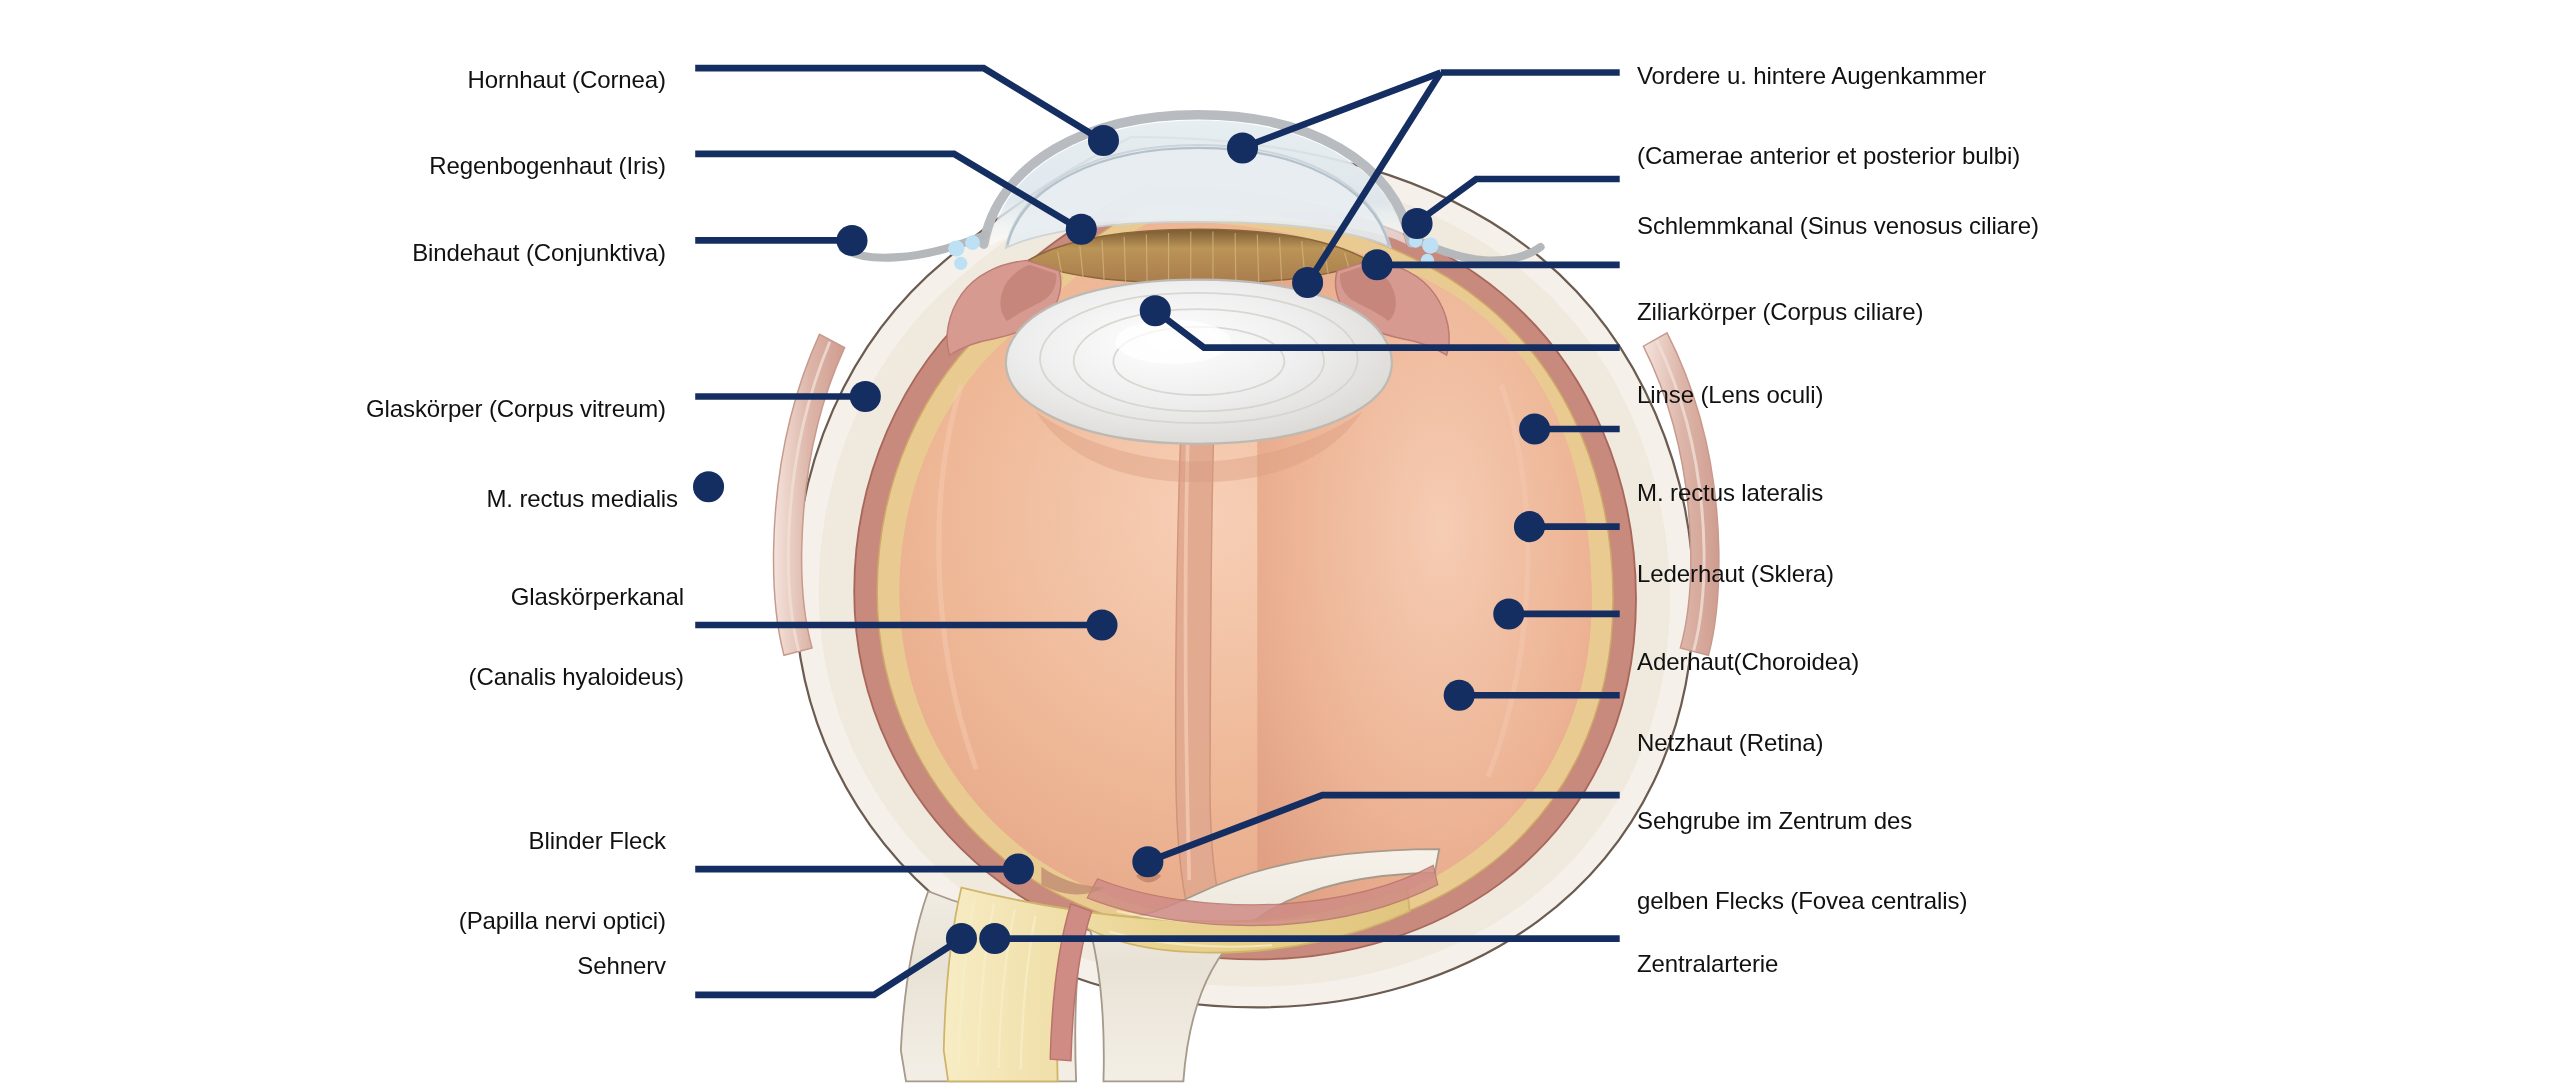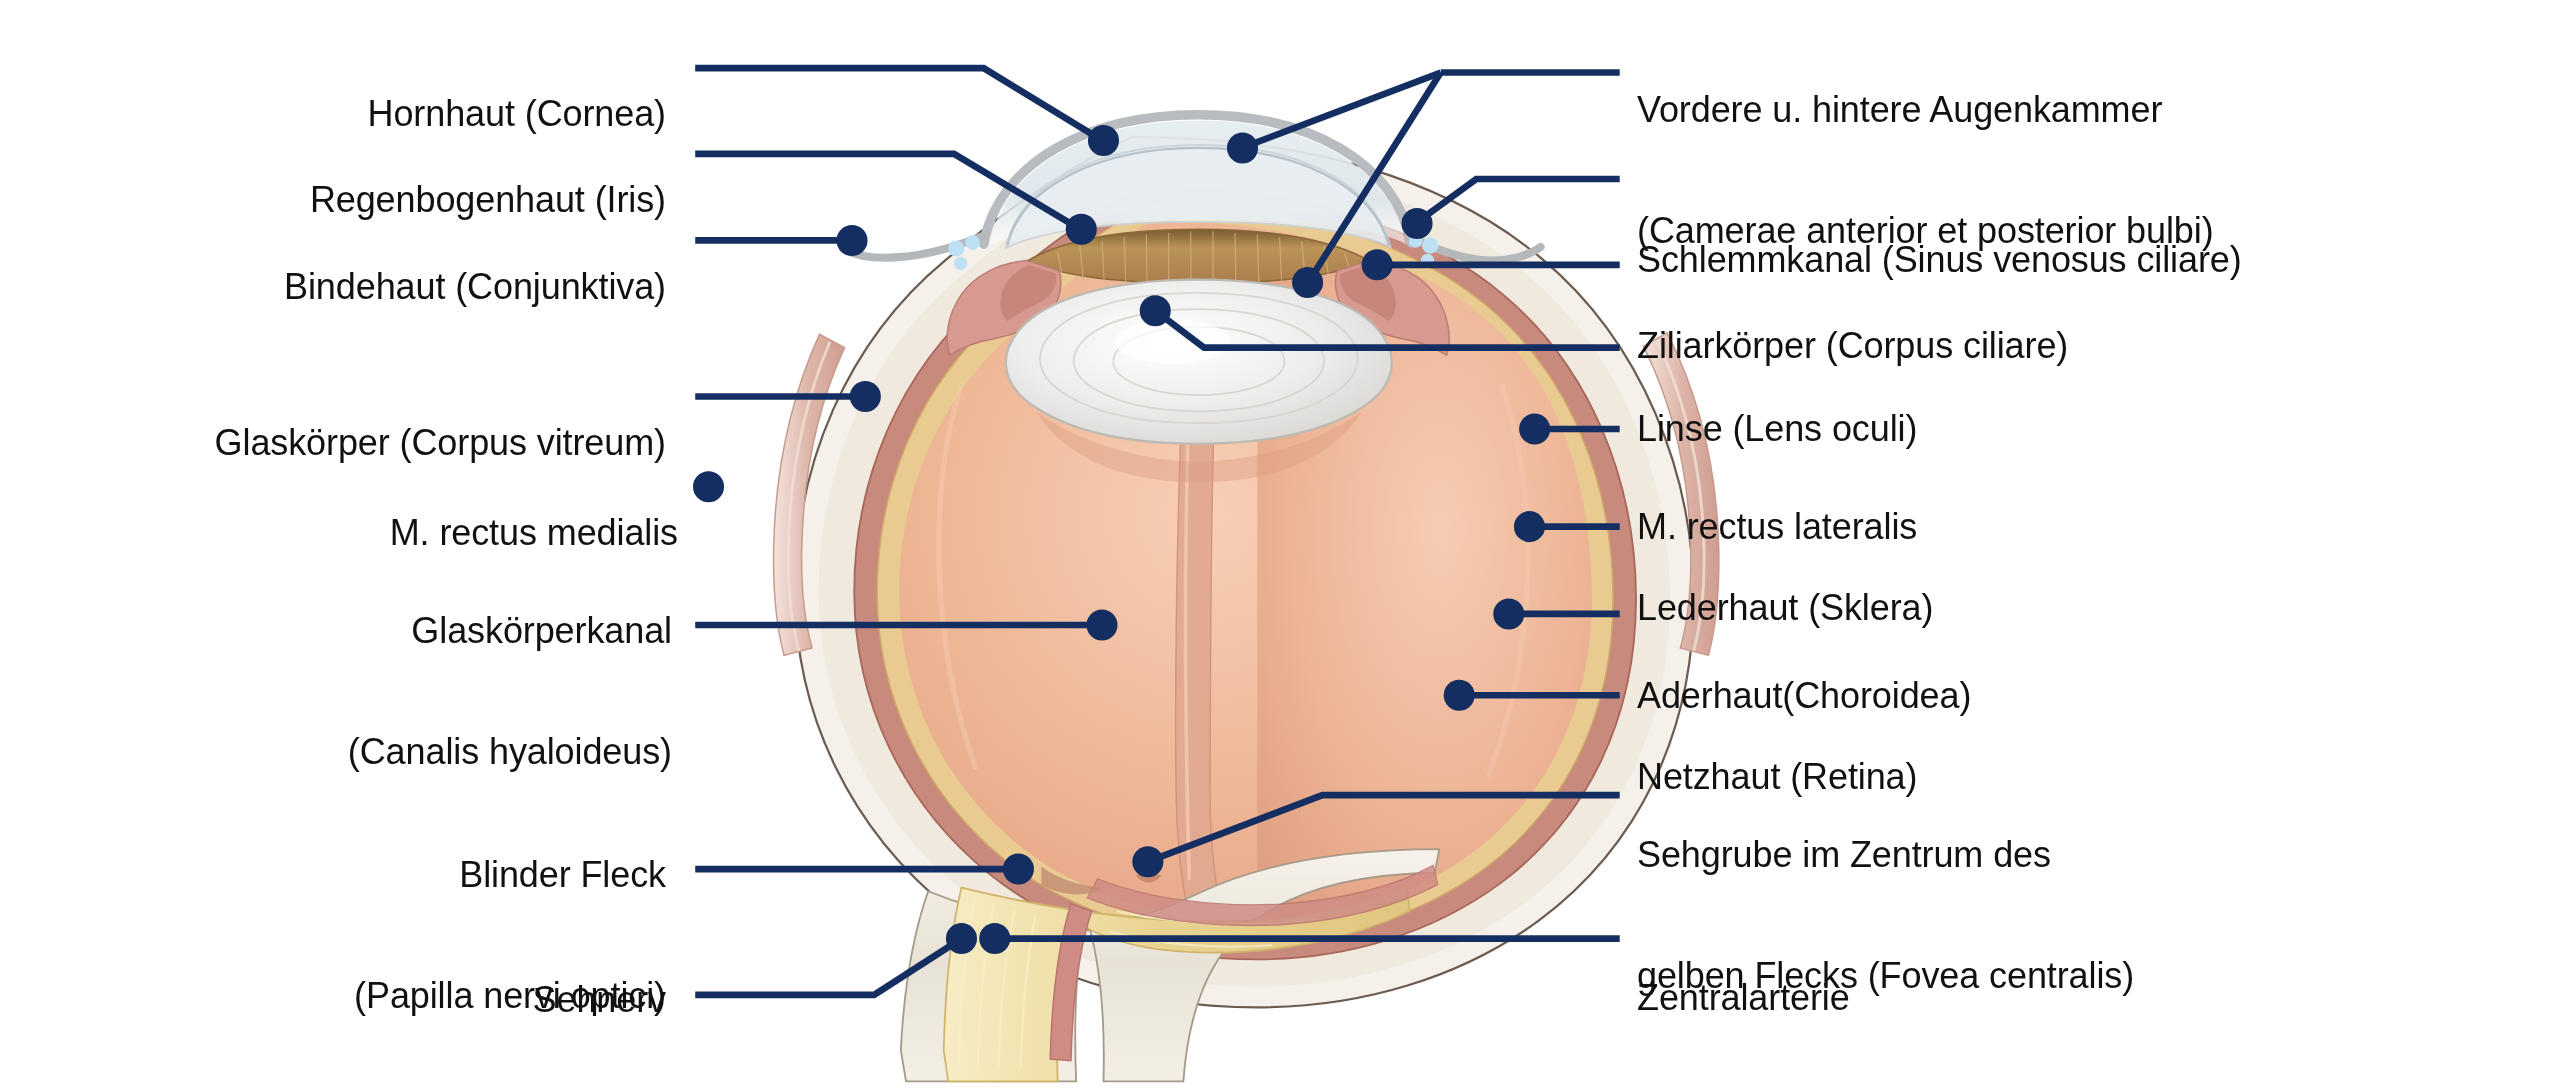--- a/index.html
+++ b/index.html
@@ -6,21 +6,21 @@
   body{
     width:2576px;height:1091px;position:relative;overflow:hidden;
     font-family:"Liberation Sans","DejaVu Sans",sans-serif;
     background:#ffffff;
   }
   #stage{position:absolute;left:0;top:0;width:2576px;height:1091px;}
   svg#art{position:absolute;left:0;top:0;width:2576px;height:1091px;}
   .lbl{
     position:absolute;
     color:#111111;
-    font-size:36px;
+    font-size:24px;
     line-height:1.12;
     letter-spacing:-0.1px;
     white-space:pre;
   }
   .lbl.r{text-align:right;}
   .lbl.l{text-align:left;}
 </style>
 </head>
 <body>
 
@@ -366,21 +366,21 @@
 </div>
 
 <div class="lbl r" style="left:0;top:342px;width:666px;">
   <div>Glaskörper (Corpus vitreum)</div>
 </div>
 
 <div class="lbl r" style="left:12px;top:432px;width:666px;">
   <div>M. rectus medialis</div>
 </div>
 
-<div class="lbl r" style="left:6px;top:530px;width:666px;">
+<div class="lbl r" style="left:18px;top:530px;width:666px;">
   <div>Glaskörperkanal</div>
   <div>(Canalis hyaloideus)</div>
 </div>
 
 <div class="lbl r" style="left:0;top:774px;width:666px;">
   <div>Blinder Fleck</div>
   <div>(Papilla nervi optici)</div>
 </div>
 
 <div class="lbl r" style="left:0;top:899px;width:666px;">

